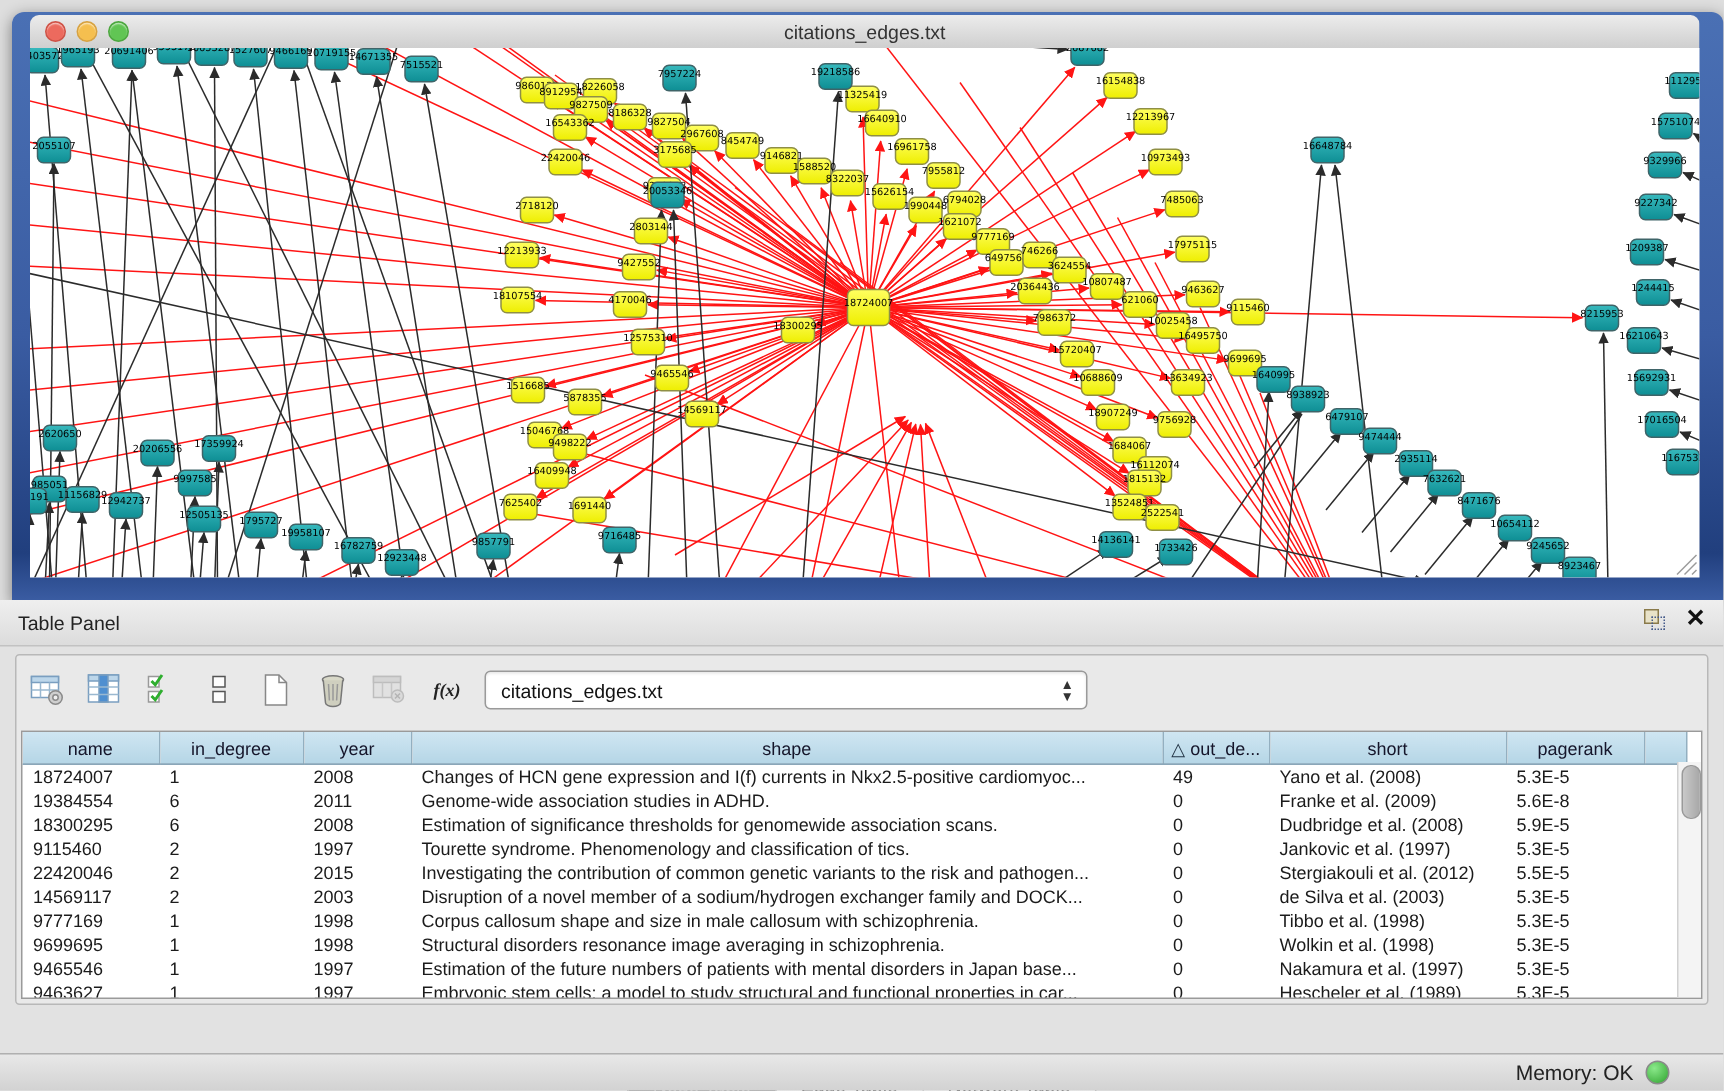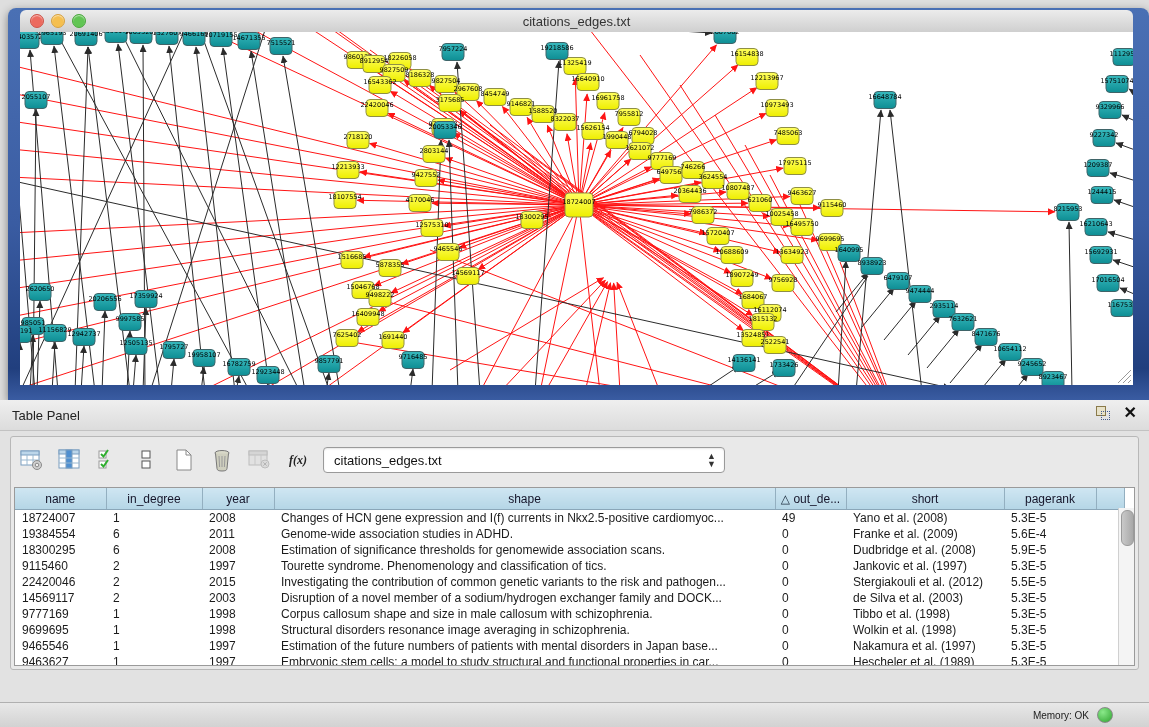--- a/index.html
+++ b/index.html
@@ -53,21 +53,21 @@
   .tabs{position:absolute;left:0;right:0;top:275px;display:flex;justify-content:center;}
   .seg{display:flex;border:1px solid #9a9a9a;border-radius:6px;overflow:hidden;height:20px;
     box-shadow:0 1px 1px rgba(255,255,255,.8);}
   .seg .tab{padding:0 16px;font-size:13px;display:flex;align-items:center;background:linear-gradient(#fdfdfd,#ededed);
     color:#111;border-right:1px solid #b5b5b5;}
   .seg .tab:last-child{border-right:none;}
   .seg .tab.sel{background:linear-gradient(#8f8f8f,#707070);color:#f2f2f2;}
   
   .statusbar{position:absolute;left:0;bottom:0;right:0;height:24px;background:linear-gradient(#e8e8e8,#d2d2d2);
     border-top:1px solid #b0b0b0;display:flex;align-items:center;justify-content:flex-end;}
-  .mem{font-size:10px;color:#222;margin-right:8px;margin-left:38px;}
+  .mem{font-size:14px;color:#222;margin-right:8px;margin-left:38px;}
   .memdot{width:14px;height:14px;border-radius:50%;margin-right:36px;border:1px solid #8a8a8a;
     background:radial-gradient(circle at 35% 30%,#8ae98a,#2fa32f);}
 </style>
 </head>
 <body>
 
 <div class="net-window">
   <div class="titlebar">
     <div class="traffic">
       <div class="light r"></div>
@@ -646,21 +646,21 @@
               <td>5.3E-5</td>
               <td></td>
             </tr>
             <tr>
               <td>19384554</td>
               <td>6</td>
               <td>2011</td>
               <td>Genome-wide association studies in ADHD.</td>
               <td>0</td>
               <td>Franke et al. (2009)</td>
-              <td>5.6E-4</td>
+              <td>5.6E-8</td>
               <td></td>
             </tr>
             <tr>
               <td>18300295</td>
               <td>6</td>
               <td>2008</td>
               <td>Estimation of significance thresholds for genomewide association scans.</td>
               <td>0</td>
               <td>Dudbridge et al. (2008)</td>
               <td>5.9E-5</td>

